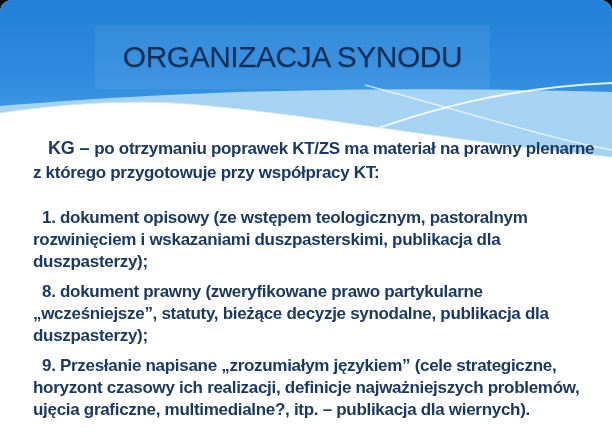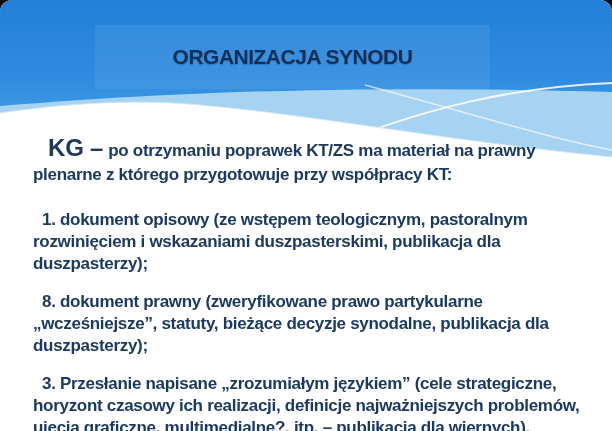--- a/index.html
+++ b/index.html
@@ -32,22 +32,22 @@
     position: absolute;
     left: 95px; top: 25px;
     width: 395px; height: 64px;
     background: rgba(255,255,255,0.07);
     border-radius: 3px;
     display: flex;
     align-items: center;
     justify-content: center;
   }
   .title {
-    font-size: 21px;
-    font-weight: 700;
+    font-size: 30px;
+    font-weight: 400;
     letter-spacing: -0.5px;
     color: #132f55;
     text-shadow: 0 1px 1px rgba(0,40,90,0.25);
     white-space: nowrap;
   }
   
   .content {
     position: absolute;
     left: 33px; top: 136px;
     width: 562px;
@@ -55,26 +55,26 @@
     font-weight: 700;
     letter-spacing: -0.3px;
   }
   .intro {
     margin: 0 0 22px 0;
     font-size: 17px;
     line-height: 24px;
     text-indent: 15px;
   }
   .intro .lead {
-    font-size: 24px;
+    font-size: 18px;
     letter-spacing: -0.2px;
     margin-right: 5px;
   }
   .item {
-    margin: 16px 0 6px 0;
+    margin: 8px 0 6px 0;
     font-size: 17px;
     line-height: 22px;
     text-indent: 9px;
   }
 </style>
 </head>
 <body>
 
 <div class="slide">
 
@@ -93,16 +93,16 @@
     <div class="title-box">
       <div class="title">ORGANIZACJA SYNODU</div>
     </div>
   </div>
 
   <div class="content">
     <p class="intro"><span class="lead">KG –</span><span>po otrzymaniu poprawek KT/ZS ma materiał na prawny plenarne z którego przygotowuje przy współpracy KT:</span></p>
 
     <p class="item">1. dokument opisowy (ze wstępem teologicznym, pastoralnym rozwinięciem i wskazaniami duszpasterskimi, publikacja dla duszpasterzy);</p>
     <p class="item">8. dokument prawny (zweryfikowane prawo partykularne „wcześniejsze”, statuty, bieżące decyzje synodalne, publikacja dla duszpasterzy);</p>
-    <p class="item">3. Przesłanie napisane „zrozumiałym językiem” (cele strategiczne, horyzont czasowy ich realizacji, definicje najważniejszych problemów, ujęcia graficzne, multimedialne?, itp. – publikacja dla wiernych).</p>
+    <p class="item">9. Przesłanie napisane „zrozumiałym językiem” (cele strategiczne, horyzont czasowy ich realizacji, definicje najważniejszych problemów, ujęcia graficzne, multimedialne?, itp. – publikacja dla wiernych).</p>
   </div>
 
 </div>
 
 </body></html>

